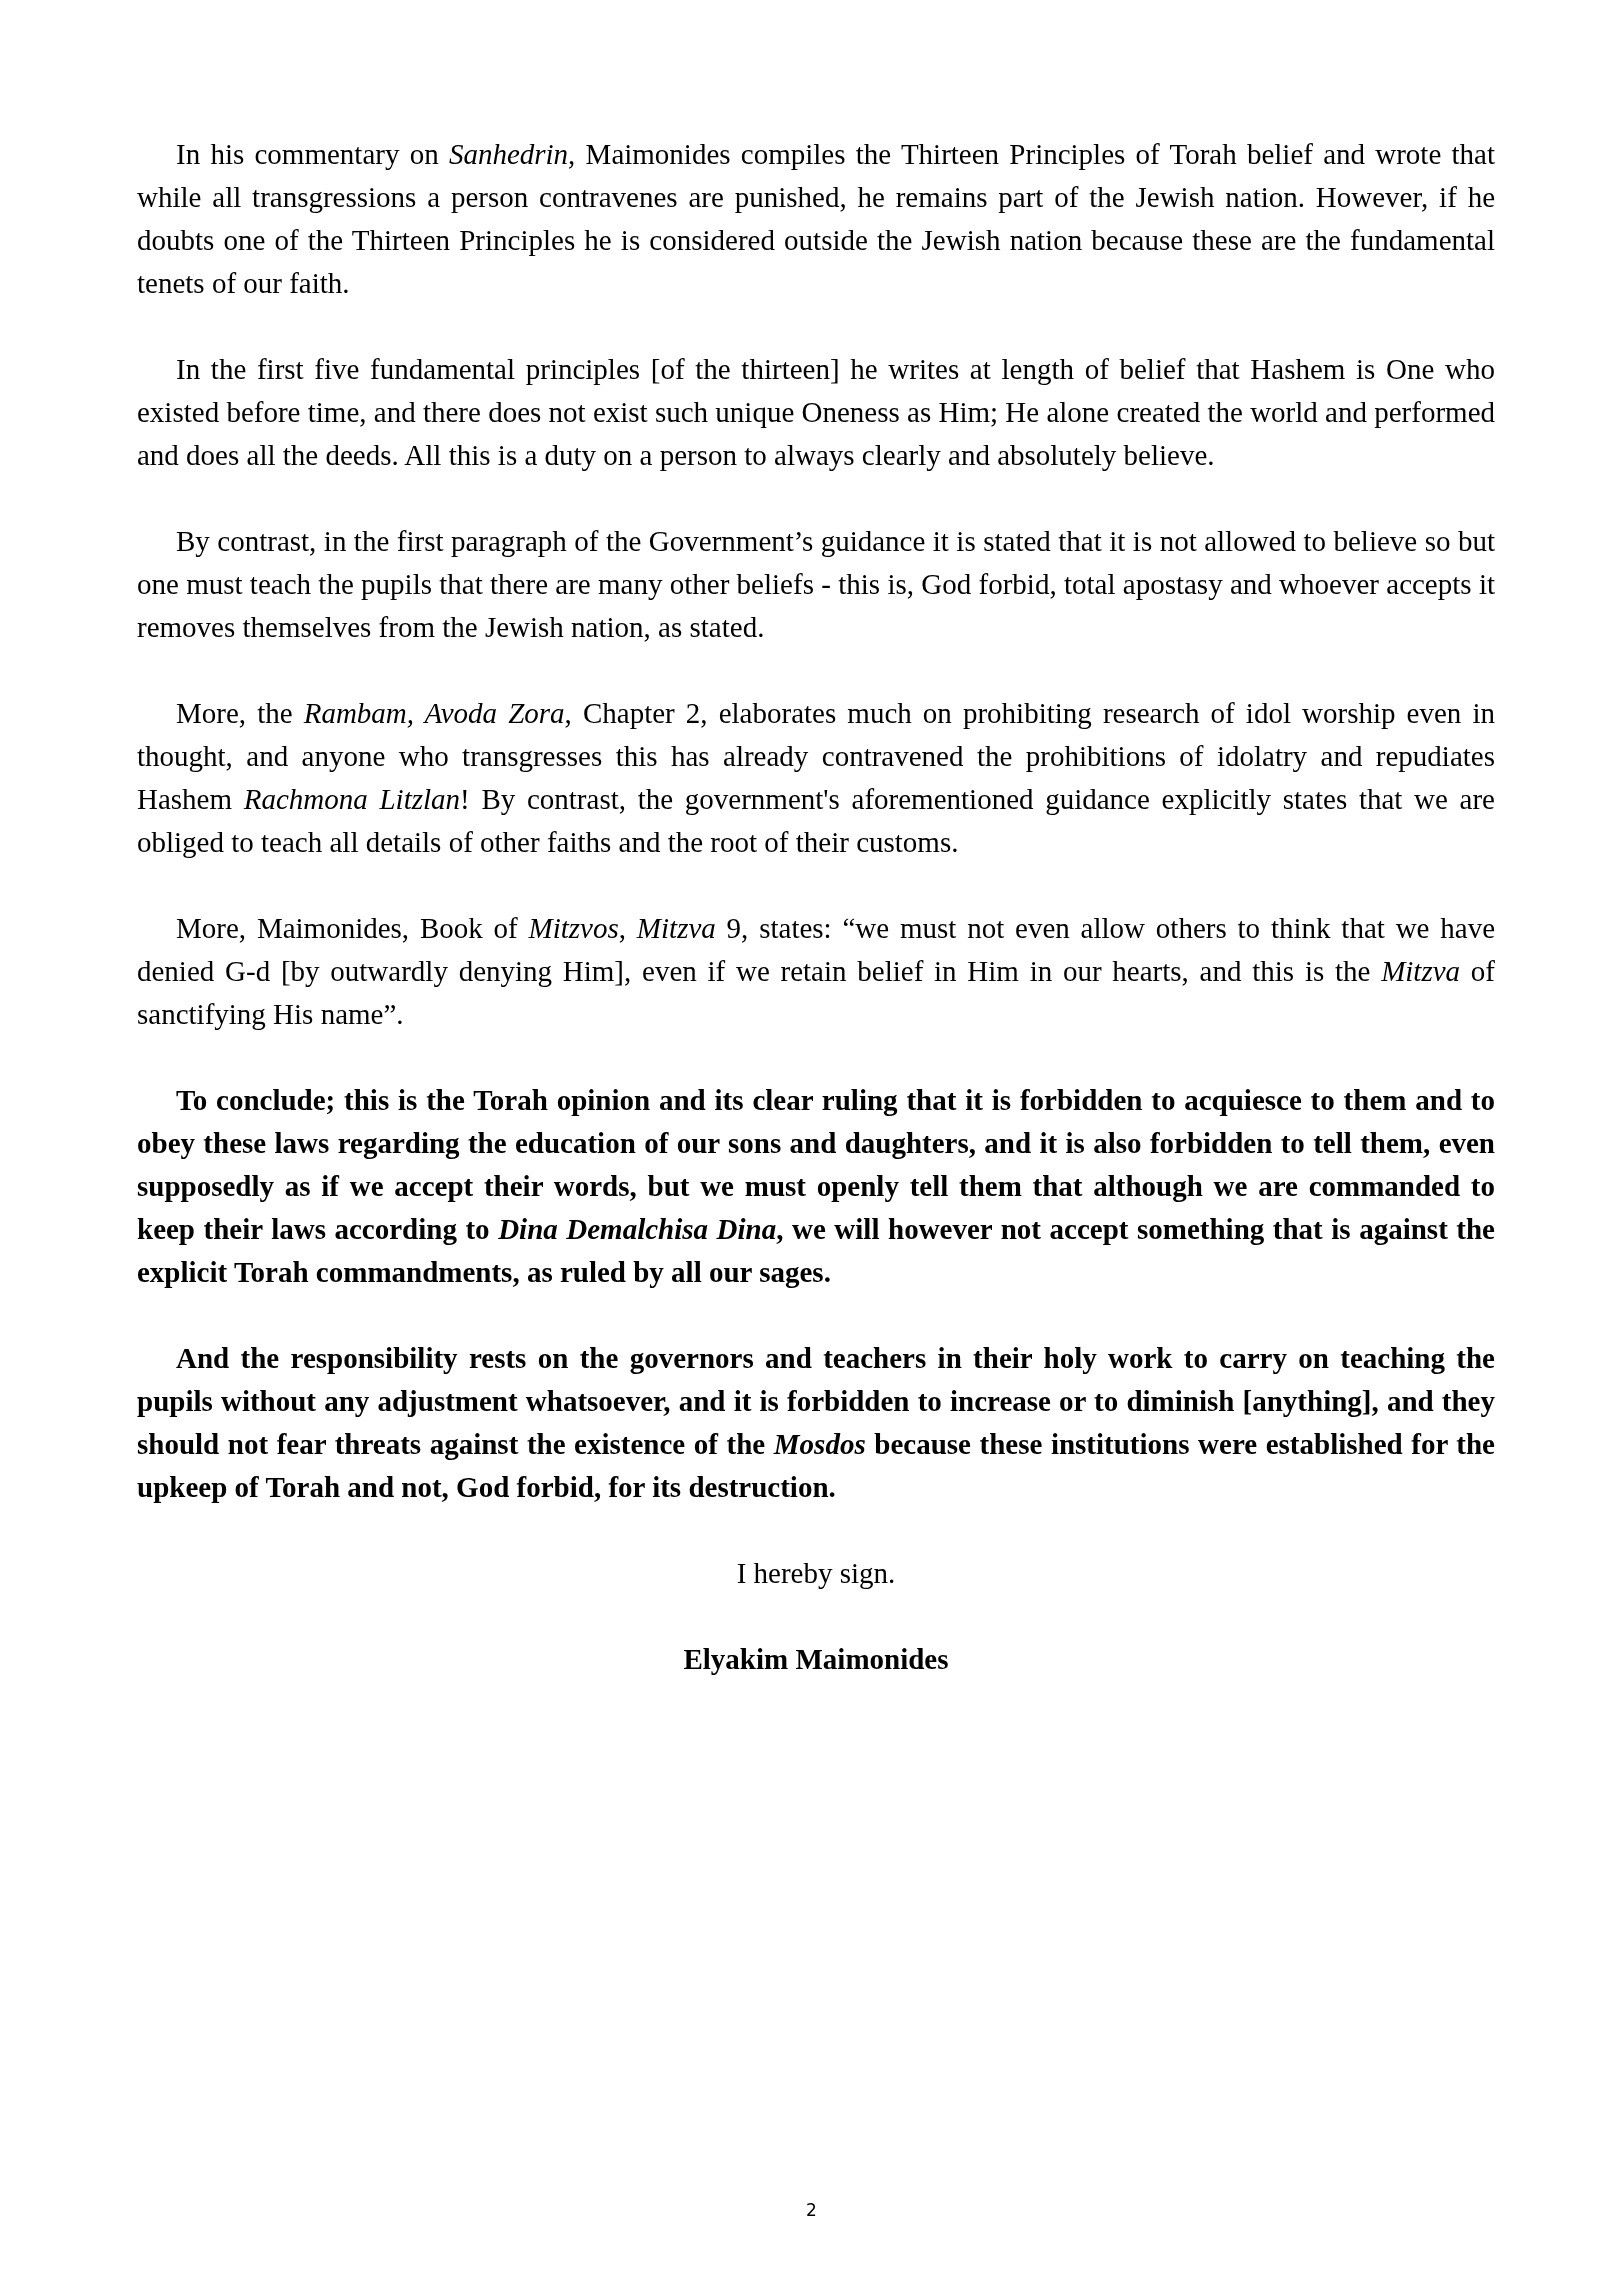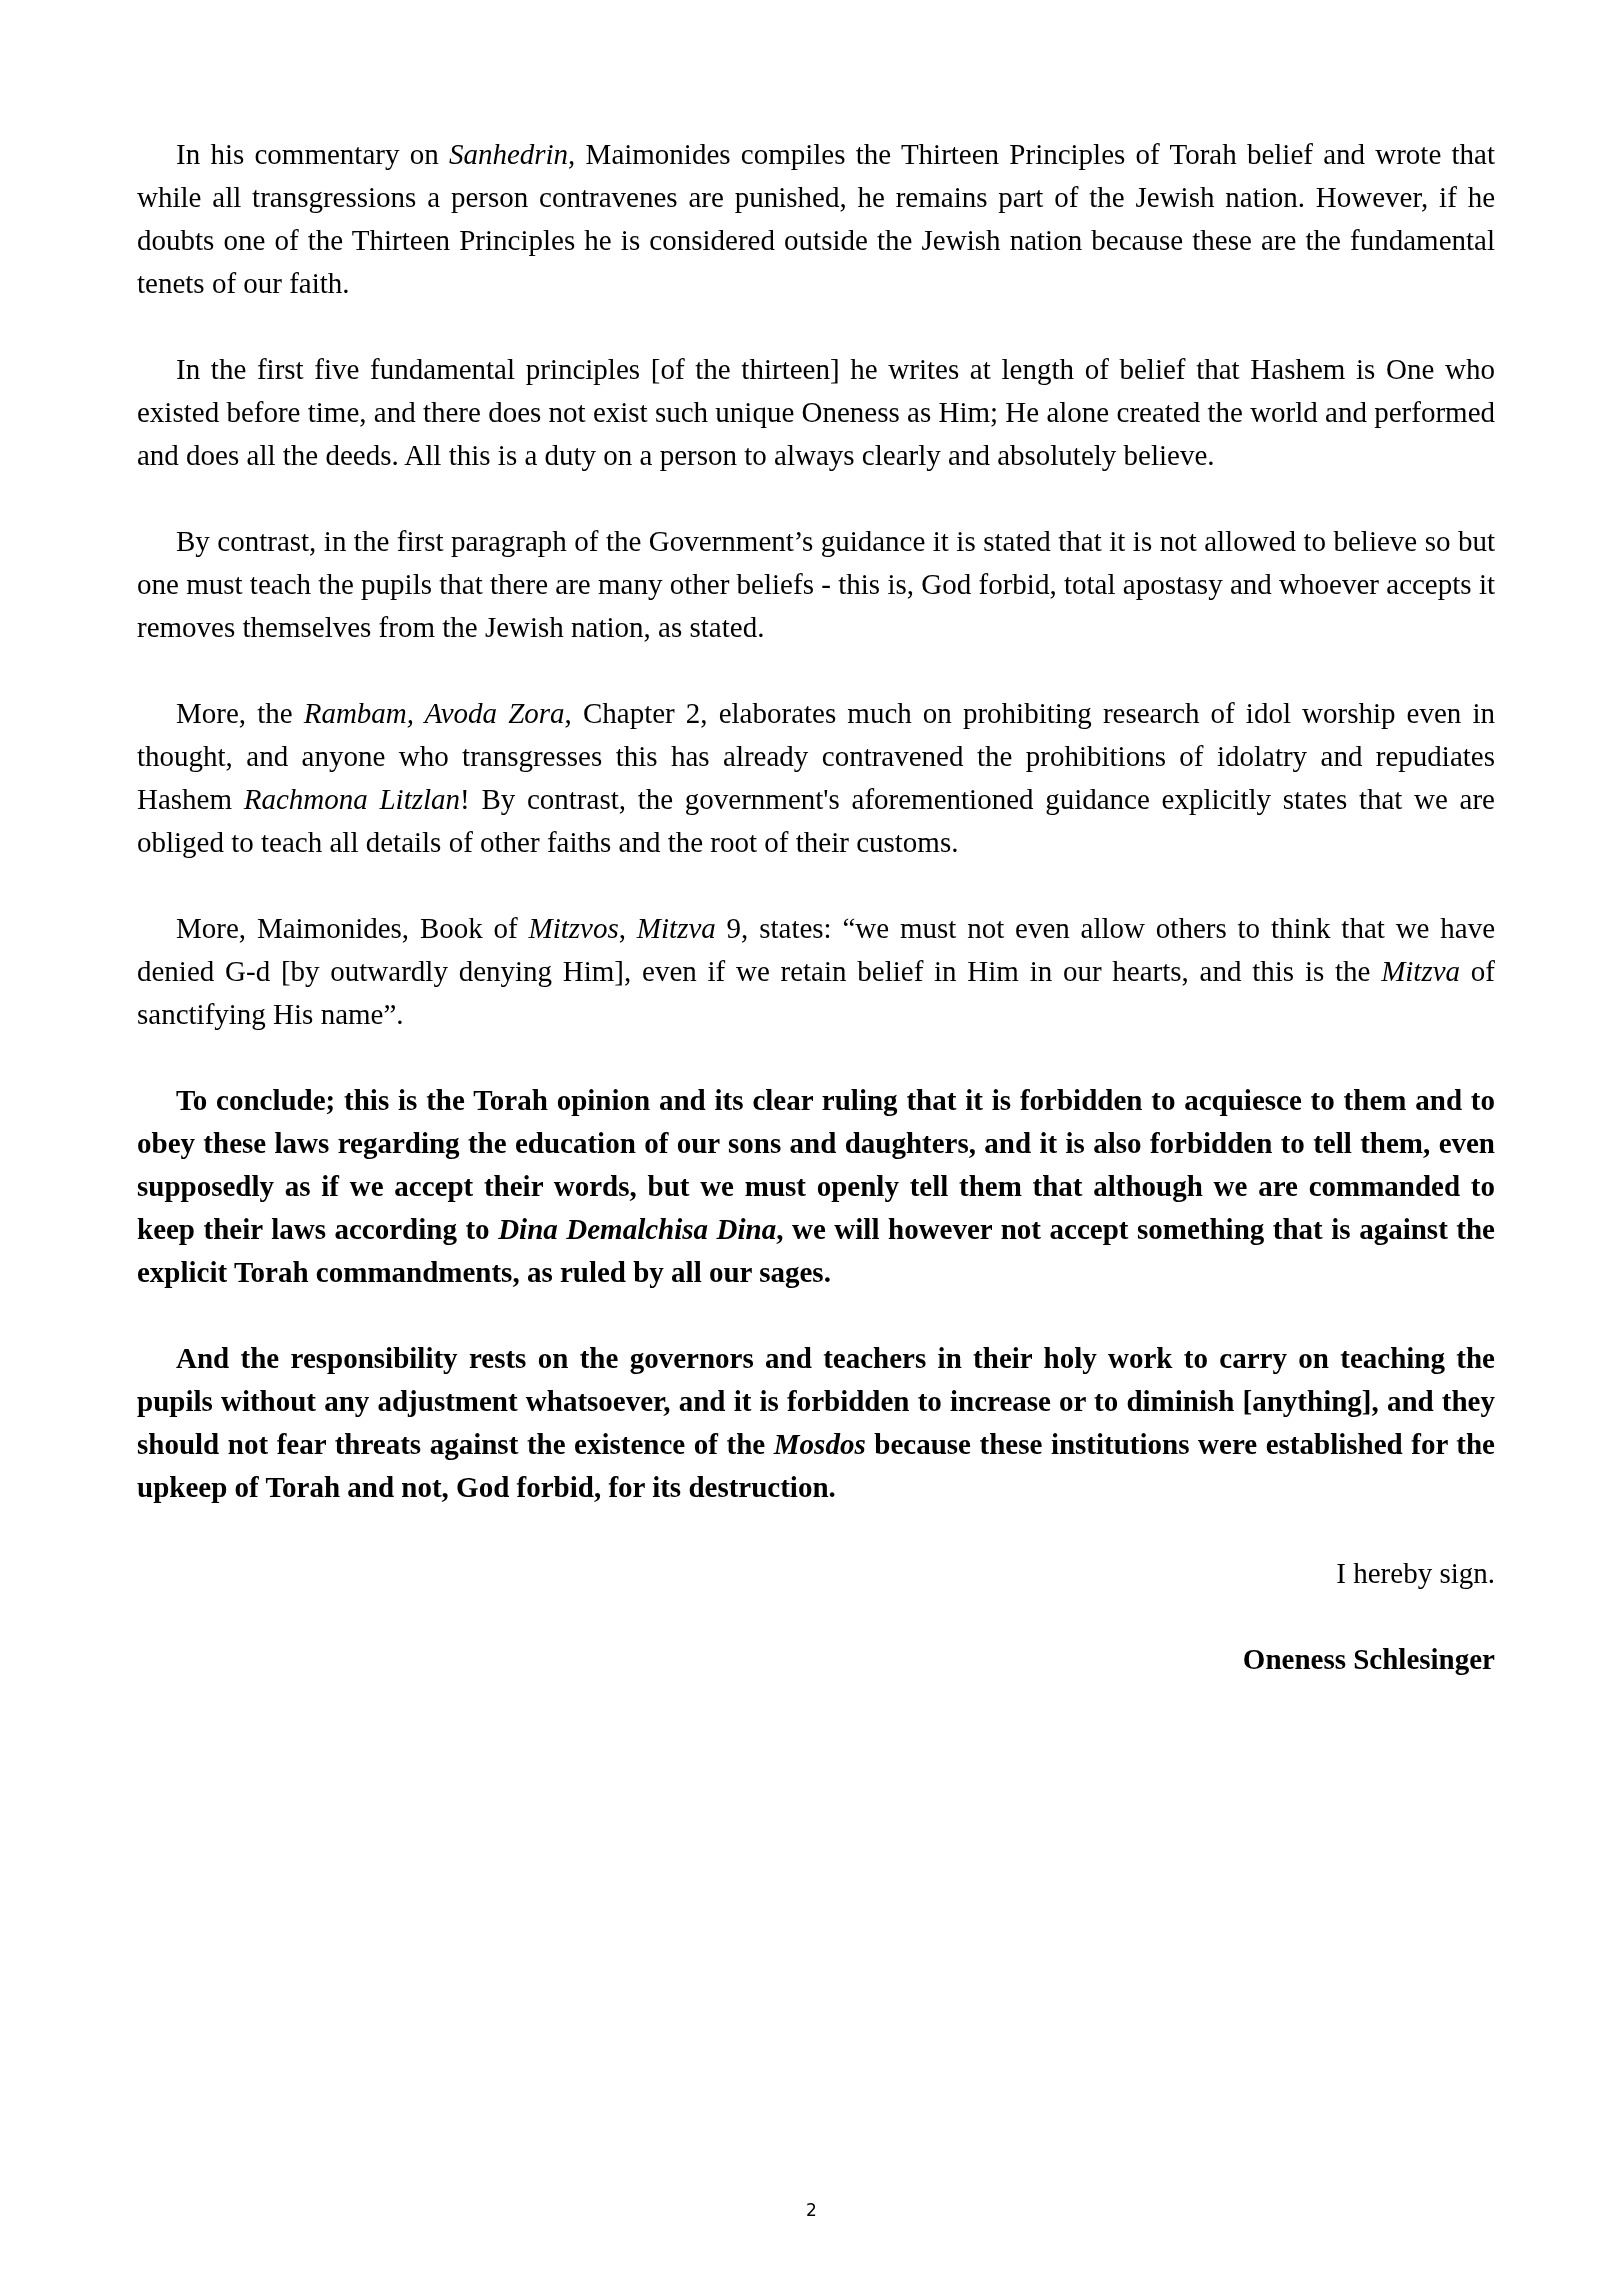--- a/index.html
+++ b/index.html
@@ -30,21 +30,21 @@
     }
     .para.bold {
       font-weight: bold;
     }
     .seg-italic {
       font-style: italic;
     }
     .center-line {
       font-size: 29px;
       line-height: 43px;
-      text-align: right;
+      text-align: center;
       margin: 0 0 43px 0;
     }
     .center-line.bold {
       font-weight: bold;
     }
     .page-number {
       position: absolute;
       top: 2199px;
       left: 0;
       width: 1623px;
@@ -61,17 +61,17 @@
   <div id="paragraphs">
       <p class="para"><span class="seg">In his commentary on </span><span class="seg-italic">Sanhedrin</span><span class="seg">, Maimonides compiles the Thirteen Principles of Torah belief and wrote that while all transgressions a person contravenes are punished, he remains part of the Jewish nation. However, if he doubts one of the Thirteen Principles he is considered outside the Jewish nation because these are the fundamental tenets of our faith.</span></p>
       <p class="para"><span class="seg">In the first five fundamental principles [of the thirteen] he writes at length of belief that Hashem is One who existed before time, and there does not exist such unique Oneness as Him; He alone created the world and performed and does all the deeds. All this is a duty on a person to always clearly and absolutely believe.</span></p>
       <p class="para"><span class="seg">By contrast, in the first paragraph of the Government’s guidance it is stated that it is not allowed to believe so but one must teach the pupils that there are many other beliefs - this is, God forbid, total apostasy and whoever accepts it removes themselves from the Jewish nation, as stated.</span></p>
       <p class="para"><span class="seg">More, the </span><span class="seg-italic">Rambam, Avoda Zora</span><span class="seg">, Chapter 2, elaborates much on prohibiting research of idol worship even in thought, and anyone who transgresses this has already contravened the prohibitions of idolatry and repudiates Hashem </span><span class="seg-italic">Rachmona Litzlan</span><span class="seg">! By contrast, the government's aforementioned guidance explicitly states that we are obliged to teach all details of other faiths and the root of their customs.</span></p>
       <p class="para"><span class="seg">More, Maimonides, Book of </span><span class="seg-italic">Mitzvos</span><span class="seg">, </span><span class="seg-italic">Mitzva</span><span class="seg"> 9, states: “we must not even allow others to think that we have denied G-d [by outwardly denying Him], even if we retain belief in Him in our hearts, and this is the </span><span class="seg-italic">Mitzva</span><span class="seg"> of sanctifying His name”.</span></p>
       <p class="para bold"><span class="seg">To conclude; this is the Torah opinion and its clear ruling that it is forbidden to acquiesce to them and to obey these laws regarding the education of our sons and daughters, and it is also forbidden to tell them, even supposedly as if we accept their words, but we must openly tell them that although we are commanded to keep their laws according to </span><span class="seg-italic">Dina Demalchisa Dina</span><span class="seg">, we will however not accept something that is against the explicit Torah commandments, as ruled by all our sages.</span></p>
       <p class="para bold"><span class="seg">And the responsibility rests on the governors and teachers in their holy work to carry on teaching the pupils without any adjustment whatsoever, and it is forbidden to increase or to diminish [anything], and they should not fear threats against the existence of the </span><span class="seg-italic">Mosdos</span><span class="seg"> because these institutions were established for the upkeep of Torah and not, God forbid, for its destruction.</span></p>
     </div>
   <p class="center-line">I hereby sign.</p>
-  <p class="center-line bold">Oneness Schlesinger</p>
+  <p class="center-line bold">Elyakim Maimonides</p>
 </div>
 
 <div class="page-number">2</div>
 
 
 </body></html>

